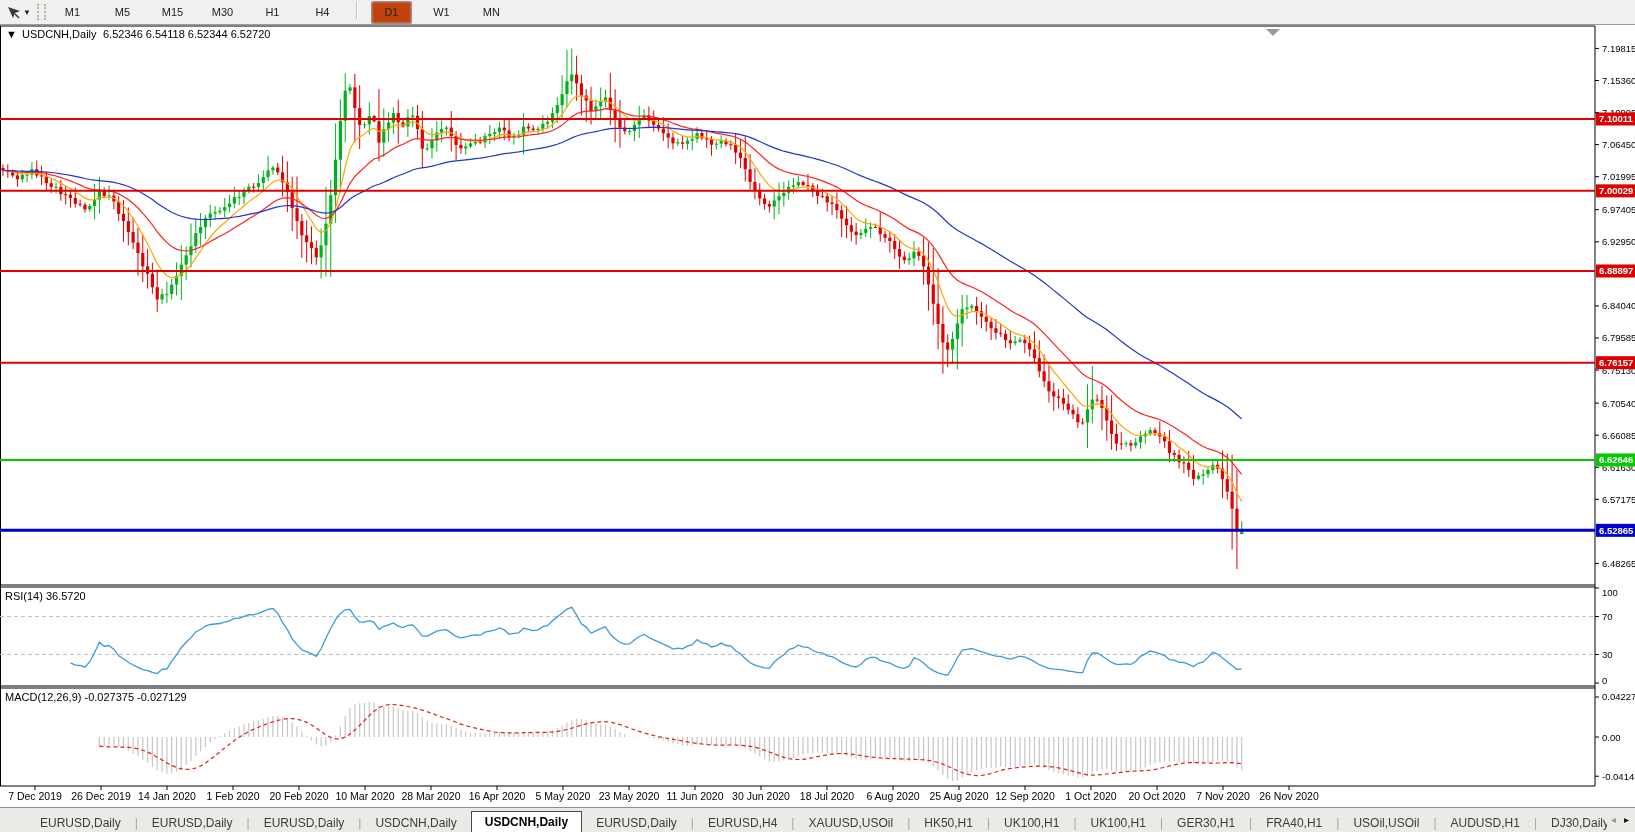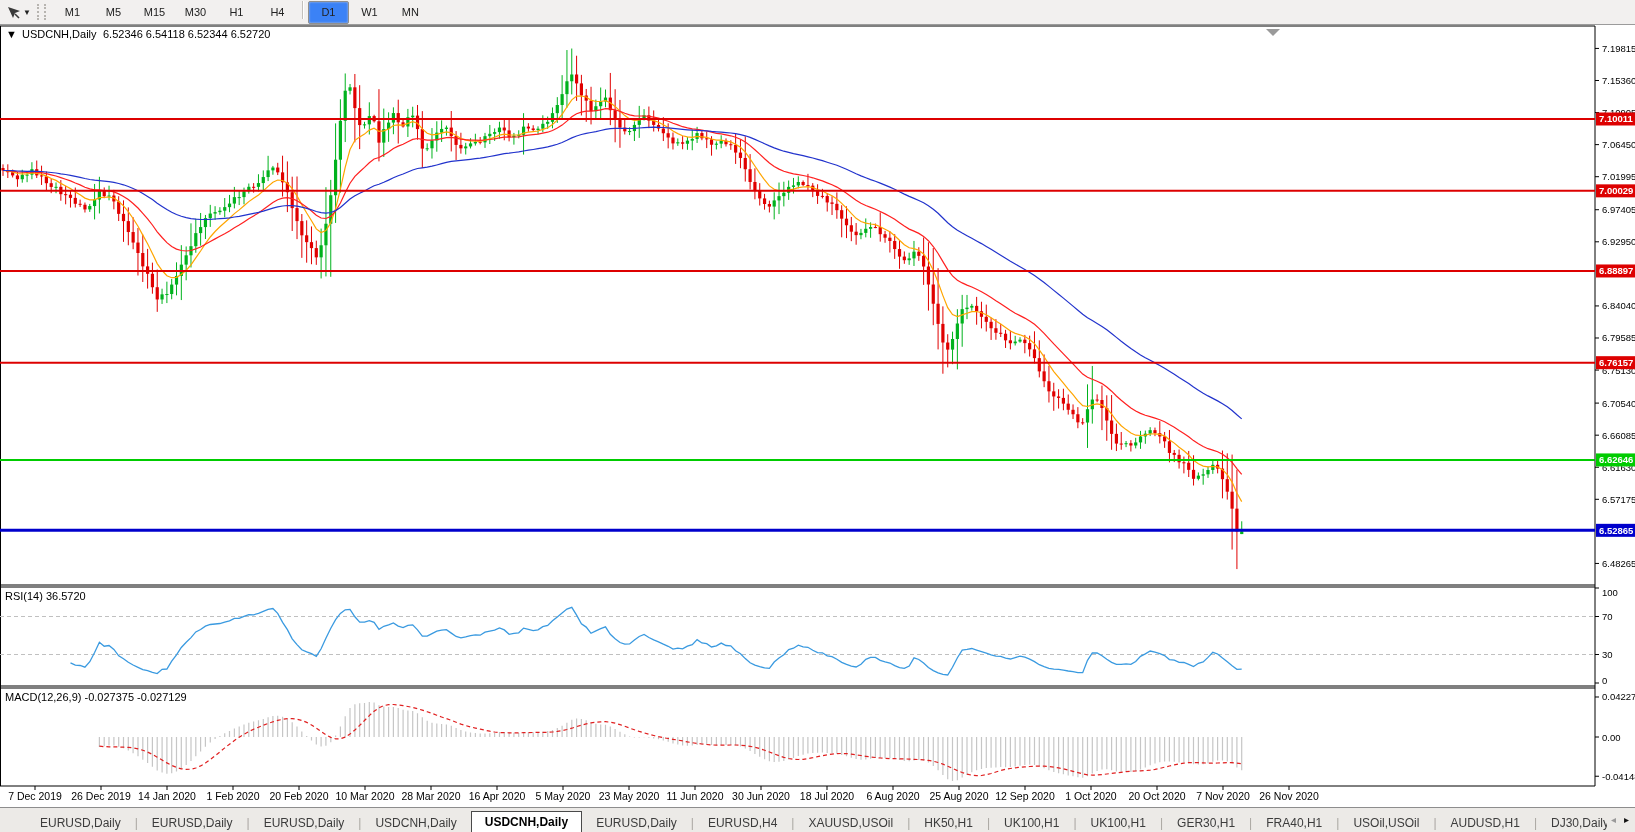--- a/index.html
+++ b/index.html
@@ -5,21 +5,21 @@
   html,body{margin:0;padding:0;background:#fff;}
   body{width:1635px;height:832px;overflow:hidden;font-family:"Liberation Sans",sans-serif;position:relative;}
   
   #toolbar{position:absolute;left:0;top:0;width:1635px;height:25px;background:#f2f0ef;
     border-bottom:1px solid #9b9b9b;display:flex;align-items:center;box-sizing:border-box;}
   .tool-icon{width:20px;height:18px;margin-left:3px;display:flex;align-items:center;justify-content:center;}
   .tool-caret{font-size:8px;color:#222;margin:0 2px 0 0;}
   .grip{width:5px;height:16px;margin:0 6px 0 4px;border-left:2px dotted #b7b4b0;border-right:2px dotted #b7b4b0;}
   .tf-btn{min-width:33px;height:21px;line-height:21px;text-align:center;font-size:11px;color:#222;
     padding:0 3px;border:1px solid transparent;border-radius:2px;}
-  .tf-btn.active{background:#3b82f6;border:1px solid #8f8f8f;box-shadow:inset 0 0 2px #ccc;}
+  .tf-btn.active{background:#c2410c;border:1px solid #8f8f8f;box-shadow:inset 0 0 2px #ccc;}
   .tf-sep{width:1px;height:18px;background:#c3c0bc;margin:0 4px;border-right:1px solid #fff;}
   
   #chart-svg{position:absolute;left:0;top:25px;}
   text{font-family:"Liberation Sans",sans-serif;}
   .axis-txt{font-size:9.5px;fill:#000;}
   .date-txt{font-size:10.5px;fill:#000;}
   .panel-label{font-size:11px;fill:#000;}
   .badge-txt{font-size:9.5px;fill:#fff;font-weight:bold;}
   .title-txt{font-size:11px;fill:#000;}
   
@@ -40,21 +40,21 @@
 
 <div id="toolbar">
   <span class="tool-icon">
     <svg width="15" height="15" viewBox="0 0 15 15">
       <path d="M2 2 L7 13 L9 8 L14 6 Z" fill="#3a3a3a"></path>
       <path d="M9 9 L13 13" stroke="#3a3a3a" stroke-width="1.6"></path>
     </svg>
   </span>
   <span class="tool-caret">▼</span>
   <span class="grip"></span>
-  <span id="tf-buttons" style="display:flex;align-items:flex-start;">
+  <span id="tf-buttons" style="display:flex;align-items:flex-start;gap:9px;">
       <span class="tf-btn">M1</span>
       <span class="tf-btn">M5</span>
       <span class="tf-btn">M15</span>
       <span class="tf-btn">M30</span>
       <span class="tf-btn">H1</span>
       <span class="tf-btn">H4</span>
       <span class="tf-sep"></span>
       <span class="tf-btn active">D1</span>
       <span class="tf-btn">W1</span>
       <span class="tf-btn">MN</span>

